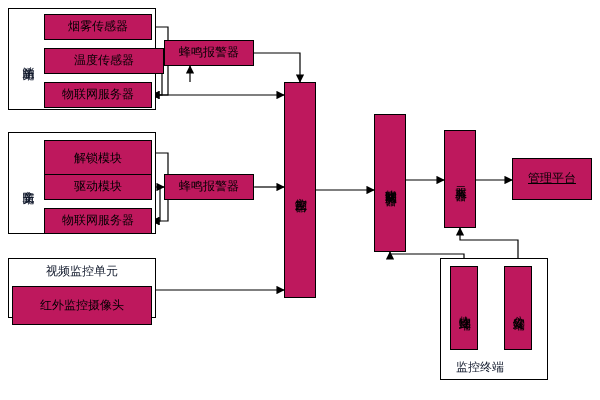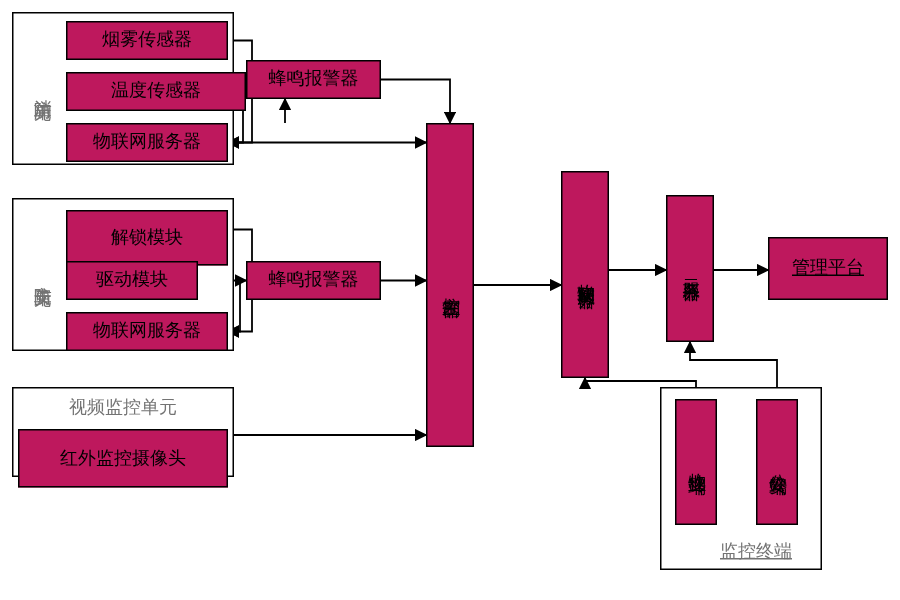--- a/index.html
+++ b/index.html
@@ -36,21 +36,21 @@
   }
   .grouplabel {
     position: absolute;
     box-sizing: border-box;
     display: flex;
     align-items: center;
     justify-content: center;
     text-align: right;
     font-size: 12px;
     line-height: 1.25;
-    color: #737373;
+    color: #0f172a;
   }
   .vlabel {
     writing-mode: vertical-rl;
     text-orientation: upright;
     letter-spacing: 1px;
   }
   svg.edges {
     position: absolute;
     left: 0;
     top: 0;
@@ -95,29 +95,29 @@
   </svg>
 
   <div id="group-layer">
       <div class="group" style="left: 8px; top: 8px; width: 148px; height: 102px;"></div>
       <div class="grouplabel vlabel" style="left: 10px; top: 14px; width: 36px; height: 90px;">消防单元</div>
       <div class="group" style="left: 8px; top: 132px; width: 148px; height: 102px;"></div>
       <div class="grouplabel vlabel" style="left: 10px; top: 138px; width: 36px; height: 90px;">安防单元</div>
       <div class="group" style="left: 8px; top: 258px; width: 148px; height: 60px;"></div>
       <div class="grouplabel" style="left: 10px; top: 260px; width: 144px; height: 22px;">视频监控单元</div>
       <div class="group" style="left: 440px; top: 258px; width: 108px; height: 122px;"></div>
-      <div class="grouplabel" style="left: 452px; top: 356px; width: 104px; height: 22px; text-decoration: underline;">监控终端</div>
+      <div class="grouplabel" style="left: 428px; top: 356px; width: 104px; height: 22px;">监控终端</div>
     </div>
   <div id="node-layer">
       <div class="box" style="left: 44px; top: 14px; width: 108px; height: 26px;">烟雾传感器</div>
       <div class="box" style="left: 44px; top: 48px; width: 120px; height: 26px;">温度传感器</div>
       <div class="box" style="left: 44px; top: 82px; width: 108px; height: 26px;">物联网服务器</div>
       <div class="box" style="left: 164px; top: 40px; width: 90px; height: 26px;">蜂鸣报警器</div>
       <div class="box" style="left: 44px; top: 140px; width: 108px; height: 37px;">解锁模块</div>
-      <div class="box" style="left: 44px; top: 174px; width: 88px; height: 26px;">驱动模块</div>
+      <div class="box" style="left: 44px; top: 174px; width: 108px; height: 26px;">驱动模块</div>
       <div class="box" style="left: 44px; top: 208px; width: 108px; height: 26px;">物联网服务器</div>
       <div class="box" style="left: 164px; top: 174px; width: 90px; height: 26px;">蜂鸣报警器</div>
       <div class="box" style="left: 12px; top: 286px; width: 140px; height: 39px;">红外监控摄像头</div>
       <div class="box vlabel" style="left: 284px; top: 82px; width: 32px; height: 216px;">主控制器</div>
       <div class="box vlabel" style="left: 374px; top: 114px; width: 32px; height: 138px;">物联网服务器</div>
       <div class="box vlabel" style="left: 444px; top: 130px; width: 32px; height: 98px;">云服务器</div>
       <div class="box" style="left: 512px; top: 158px; width: 80px; height: 42px; text-decoration: underline;">管理平台</div>
       <div class="box vlabel" style="left: 450px; top: 266px; width: 28px; height: 84px;">物业终端</div>
       <div class="box vlabel" style="left: 504px; top: 266px; width: 28px; height: 84px;">公安终端</div>
     </div>

